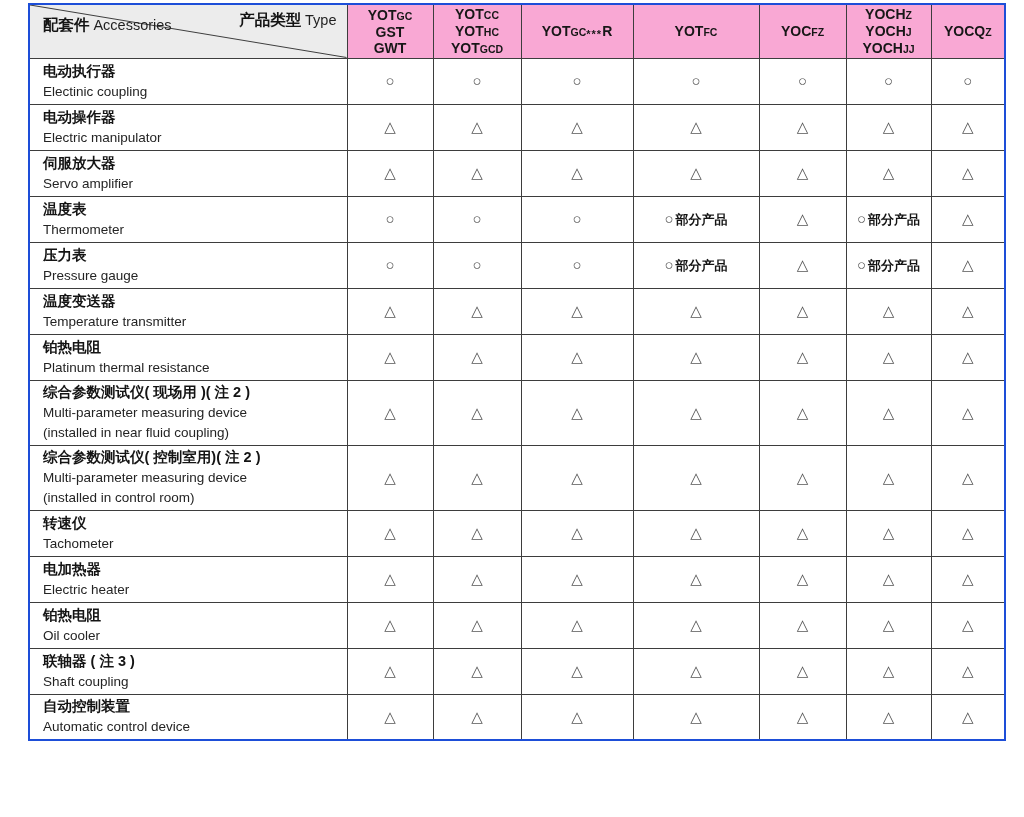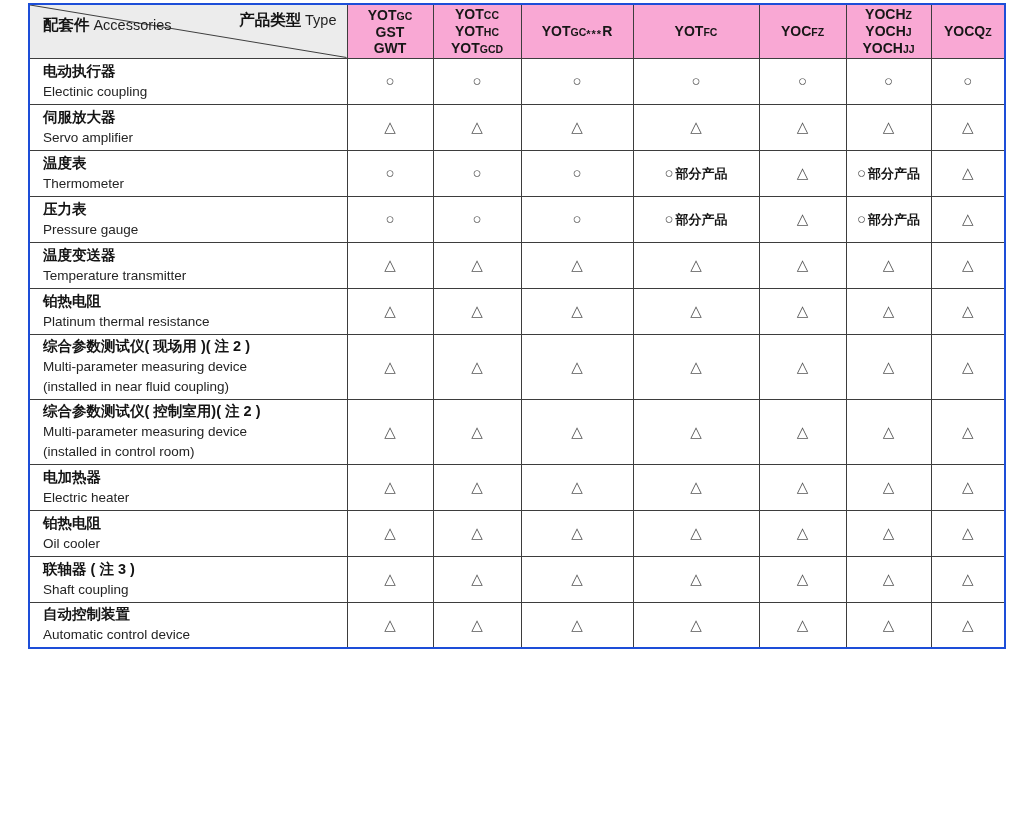--- a/index.html
+++ b/index.html
@@ -103,20 +103,33 @@
           <td class="sym-cell"><span class="sym">○</span></td>
           <td class="sym-cell"><span class="sym">○</span></td>
           <td class="sym-cell"><span class="sym">○</span></td>
           <td class="sym-cell"><span class="sym">○</span></td>
           <td class="sym-cell"><span class="sym">○</span></td>
           <td class="sym-cell"><span class="sym">○</span></td>
           <td class="sym-cell"><span class="sym">○</span></td>
         </tr>
         <tr>
           <td class="label-cell">
+            <div class="zh-name">电动操作器</div>
+            <div class="en-name">Electric manipulator</div>
+          </td>
+          <td class="sym-cell"><span class="sym">△</span></td>
+          <td class="sym-cell"><span class="sym">△</span></td>
+          <td class="sym-cell"><span class="sym">△</span></td>
+          <td class="sym-cell"><span class="sym">△</span></td>
+          <td class="sym-cell"><span class="sym">△</span></td>
+          <td class="sym-cell"><span class="sym">△</span></td>
+          <td class="sym-cell"><span class="sym">△</span></td>
+        </tr>
+        <tr>
+          <td class="label-cell">
             <div class="zh-name">伺服放大器</div>
             <div class="en-name">Servo amplifier</div>
           </td>
           <td class="sym-cell"><span class="sym">△</span></td>
           <td class="sym-cell"><span class="sym">△</span></td>
           <td class="sym-cell"><span class="sym">△</span></td>
           <td class="sym-cell"><span class="sym">△</span></td>
           <td class="sym-cell"><span class="sym">△</span></td>
           <td class="sym-cell"><span class="sym">△</span></td>
           <td class="sym-cell"><span class="sym">△</span></td>
@@ -185,20 +198,33 @@
           <td class="sym-cell"><span class="sym">△</span></td>
           <td class="sym-cell"><span class="sym">△</span></td>
           <td class="sym-cell"><span class="sym">△</span></td>
           <td class="sym-cell"><span class="sym">△</span></td>
         </tr>
         <tr class="tall">
           <td class="label-cell">
             <div class="zh-name">综合参数测试仪( 控制室用)( 注 2 )</div>
             <div class="en-name">Multi-parameter measuring device</div>
             <div class="en-name">(installed in control room)</div>
+          </td>
+          <td class="sym-cell"><span class="sym">△</span></td>
+          <td class="sym-cell"><span class="sym">△</span></td>
+          <td class="sym-cell"><span class="sym">△</span></td>
+          <td class="sym-cell"><span class="sym">△</span></td>
+          <td class="sym-cell"><span class="sym">△</span></td>
+          <td class="sym-cell"><span class="sym">△</span></td>
+          <td class="sym-cell"><span class="sym">△</span></td>
+        </tr>
+        <tr>
+          <td class="label-cell">
+            <div class="zh-name">转速仪</div>
+            <div class="en-name">Tachometer</div>
           </td>
           <td class="sym-cell"><span class="sym">△</span></td>
           <td class="sym-cell"><span class="sym">△</span></td>
           <td class="sym-cell"><span class="sym">△</span></td>
           <td class="sym-cell"><span class="sym">△</span></td>
           <td class="sym-cell"><span class="sym">△</span></td>
           <td class="sym-cell"><span class="sym">△</span></td>
           <td class="sym-cell"><span class="sym">△</span></td>
         </tr>
         <tr>

